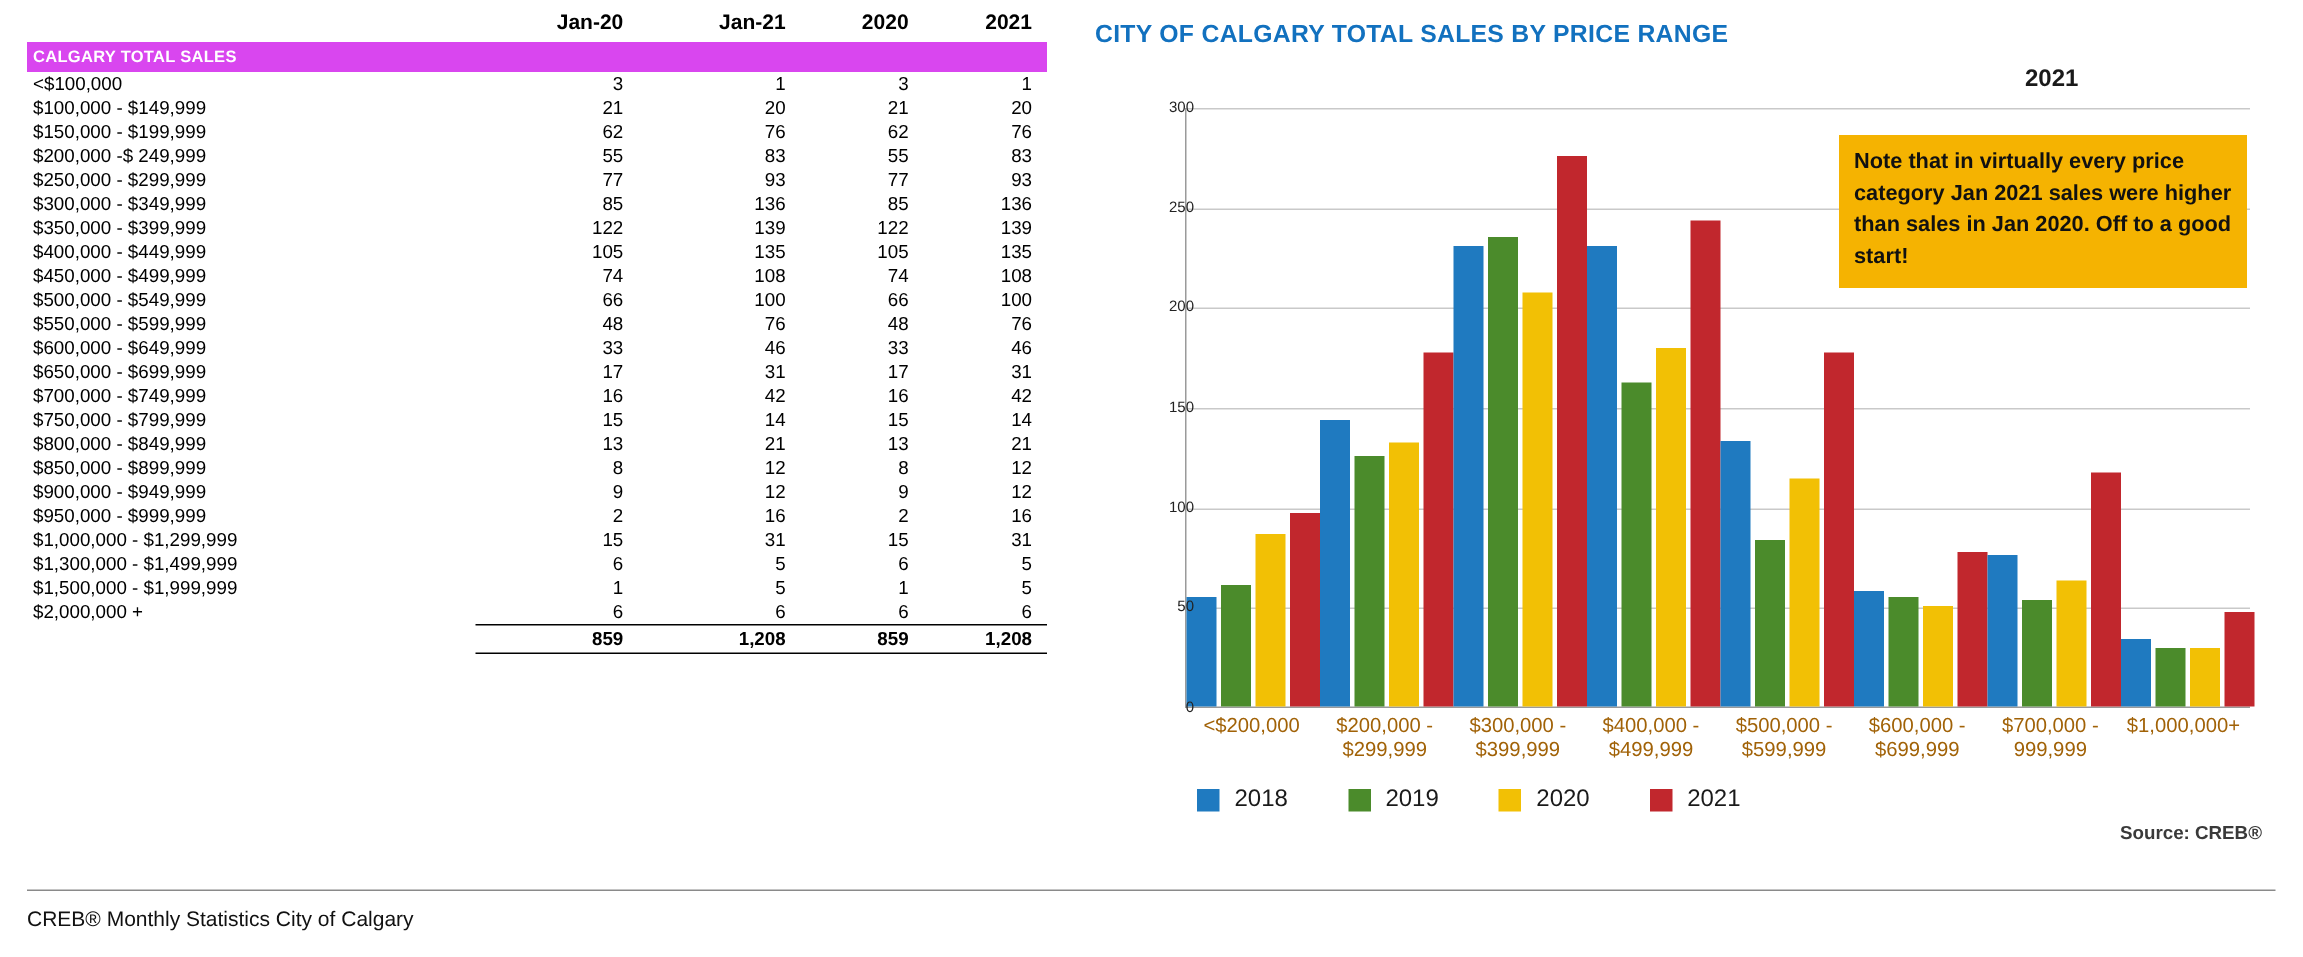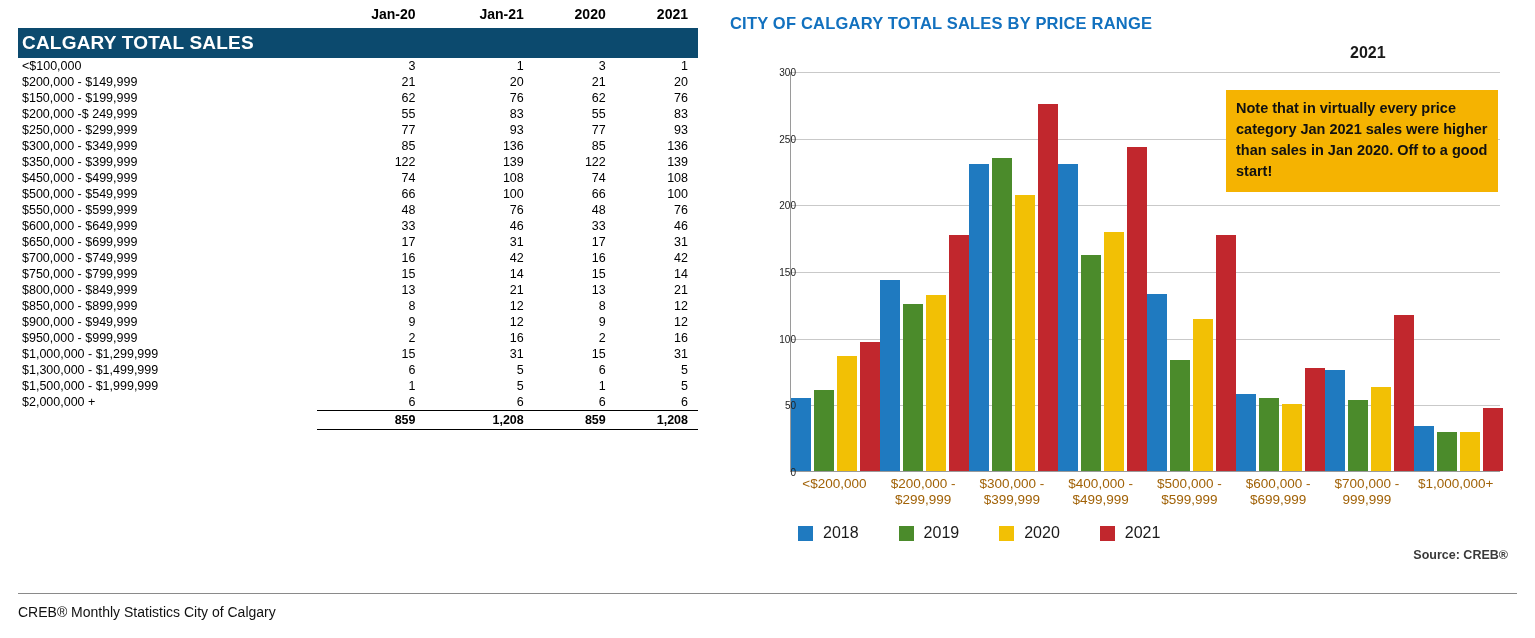--- a/index.html
+++ b/index.html
@@ -39,24 +39,24 @@
   table.stats td {
     padding: 1px 10px 1px 0;
     text-align: right;
     white-space: nowrap;
   }
   table.stats td.label {
     text-align: left;
     padding-left: 4px;
   }
   tr.section-head td {
-    background: #0c4a6e;
+    background: #d946ef;
     color: #ffffff;
     font-weight: bold;
-    font-size: 19px;
+    font-size: 11px;
     letter-spacing: .2px;
     padding: 4px 0 4px 4px;
     text-align: left;
   }
   tr.total-row td {
     border-top: 1.6px solid #000;
     border-bottom: 1.6px solid #000;
     font-weight: bold;
     padding-top: 2px;
     padding-bottom: 2px;
@@ -230,21 +230,21 @@
           <td colspan="5">CALGARY TOTAL SALES</td>
         </tr>
         <tr>
           <td class="label">&lt;$100,000</td>
           <td>3</td>
           <td>1</td>
           <td>3</td>
           <td>1</td>
         </tr>
         <tr>
-          <td class="label">$200,000 - $149,999</td>
+          <td class="label">$100,000 - $149,999</td>
           <td>21</td>
           <td>20</td>
           <td>21</td>
           <td>20</td>
         </tr>
         <tr>
           <td class="label">$150,000 - $199,999</td>
           <td>62</td>
           <td>76</td>
           <td>62</td>
@@ -270,20 +270,27 @@
           <td>136</td>
           <td>85</td>
           <td>136</td>
         </tr>
         <tr>
           <td class="label">$350,000 - $399,999</td>
           <td>122</td>
           <td>139</td>
           <td>122</td>
           <td>139</td>
+        </tr>
+        <tr>
+          <td class="label">$400,000 - $449,999</td>
+          <td>105</td>
+          <td>135</td>
+          <td>105</td>
+          <td>135</td>
         </tr>
         <tr>
           <td class="label">$450,000 - $499,999</td>
           <td>74</td>
           <td>108</td>
           <td>74</td>
           <td>108</td>
         </tr>
         <tr>
           <td class="label">$500,000 - $549,999</td>

